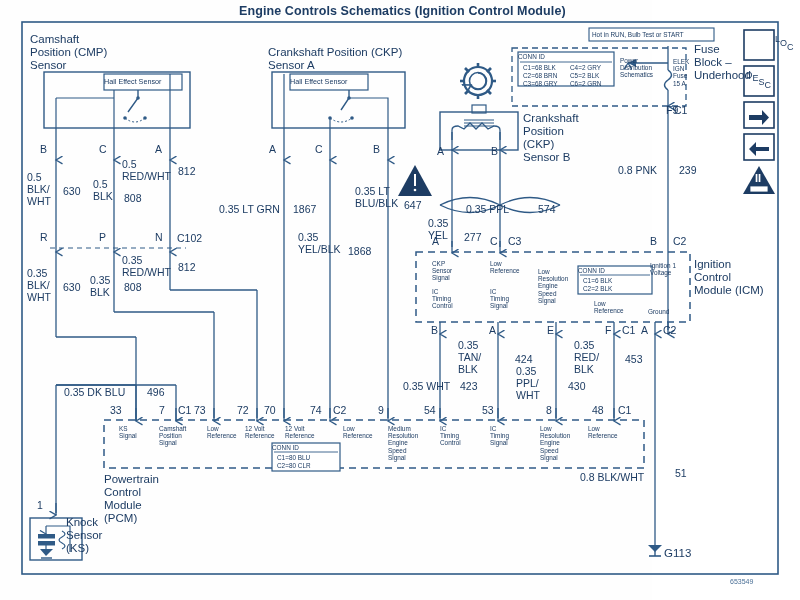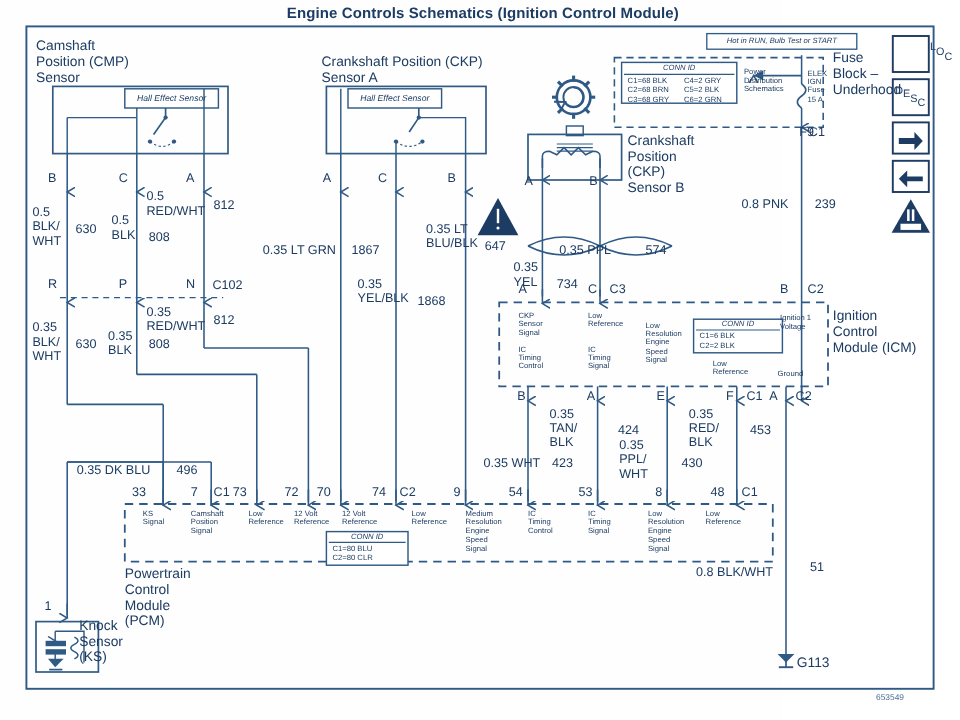--- a/index.html
+++ b/index.html
@@ -8,21 +8,21 @@
   #stage{position:relative;width:652px;height:600px;background:#fefefe;}
   svg{position:absolute;left:0;top:0;}
   .t{position:absolute;font-family:"Liberation Sans",sans-serif;color:#1d3c63;
      line-height:1.12;white-space:pre;}
   .title{font-size:12.5px;font-weight:bold;letter-spacing:.1px;}
   .lg{font-size:11.5px;}
   .md{font-size:10.5px;}
   .sm{font-size:7.2px;}
   .xs{font-size:6.4px;}
   .pin{font-size:10.5px;}
-  .ctr{text-align:center;font-style:italic;}
+  .ctr{}
 </style>
 </head>
 <body>
 
 <div id="stage">
 
 <svg width="800" height="600">
   <defs>
     <marker id="arr" markerWidth="7" markerHeight="7" refX="3" refY="5" orient="auto">
       <path d="M0,0 L3,5 L6,0" fill="none" stroke="#2f5a86" stroke-width="1"></path>
@@ -269,21 +269,21 @@
 <div class="t md" style="left:404px;top:200px;">647</div>
 
 <div class="t lg" style="left:523px;top:112px;">Crankshaft
 Position
 (CKP)
 Sensor B</div>
 <div class="t pin" style="left:437px;top:146px;">A</div>
 <div class="t pin" style="left:491px;top:146px;">B</div>
 <div class="t md" style="left:428px;top:218px;">0.35
 YEL</div>
-<div class="t md" style="left:464px;top:232px;">734</div>
+<div class="t md" style="left:464px;top:232px;">277</div>
 <div class="t md" style="left:466px;top:204px;">0.35 PPL</div>
 <div class="t md" style="left:538px;top:204px;">574</div>
 
 <div class="t xs ctr" style="left:592px;top:31px;width:119px;">Hot in RUN, Bulb Test or START</div>
 <div class="t xs ctr" style="left:518px;top:53px;width:96px;">CONN ID</div>
 <div class="t xs" style="left:523px;top:64px;">C1=68 BLK</div>
 <div class="t xs" style="left:570px;top:64px;">C4=2 GRY</div>
 <div class="t xs" style="left:523px;top:72px;">C2=68 BRN</div>
 <div class="t xs" style="left:570px;top:72px;">C5=2 BLK</div>
 <div class="t xs" style="left:523px;top:80px;">C3=68 GRY</div>
@@ -420,17 +420,17 @@
 Module
 (PCM)</div>
 
 <div class="t pin" style="left:37px;top:500px;">1</div>
 <div class="t lg" style="left:66px;top:516px;">Knock
 Sensor
 (KS)</div>
 
 <div class="t" style="left:748px;top:34px;font-size:9px;padding-left:27px;"><span style="position:relative;top:0px;">L</span><span style="position:relative;top:4px;">O</span><span style="position:relative;top:8px;">C</span></div>
 <div class="t" style="left:746px;top:70px;font-size:9px;"><span style="position:relative;top:0px;">D</span><span style="position:relative;top:3px;">E</span><span style="position:relative;top:7px;">S</span><span style="position:relative;top:10px;">C</span></div>
-<div class="t" style="left:755px;top:172px;font-size:14px;font-weight:bold;color:#ffffff;">II</div>
+<div class="t" style="left:755px;top:172px;font-size:11px;font-weight:bold;color:#ffffff;">II</div>
 
 <div class="t" style="left:730px;top:578px;font-size:7px;color:#4a6f96;">653549</div>
 
 </div>
 
 </body></html>

